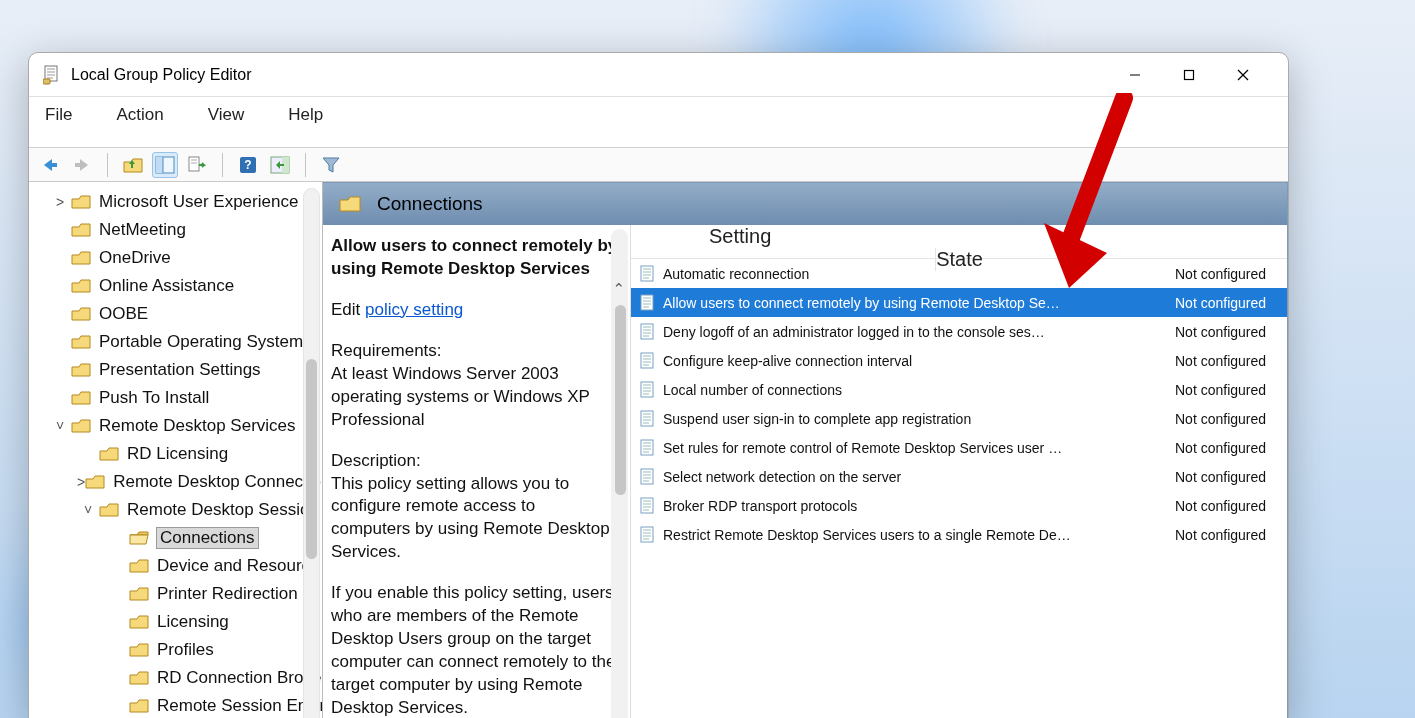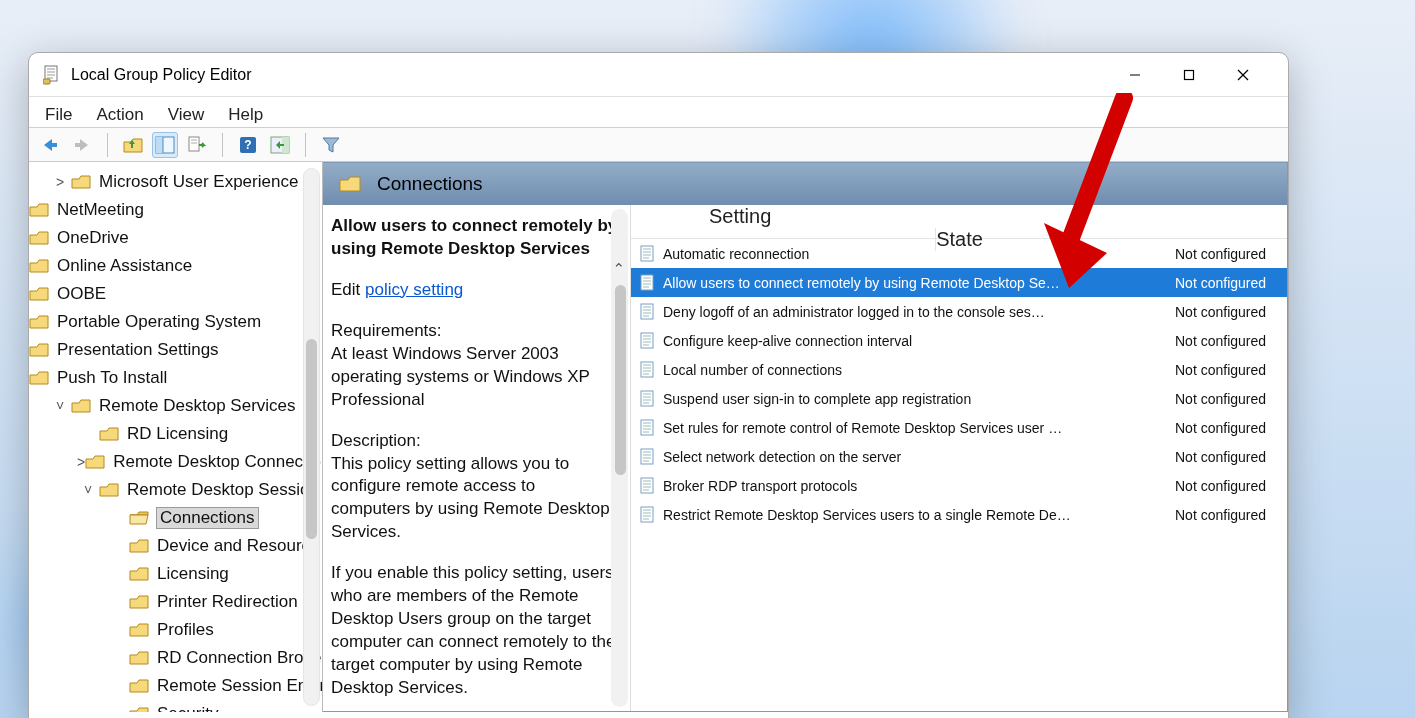--- a/index.html
+++ b/index.html
@@ -9,38 +9,38 @@
   .blurglow2 { position:absolute; left:0px; top:520px; width:200px; height:200px; border-radius:50%; background:radial-gradient(circle,#0a84ff 0%,rgba(10,132,255,0.2) 60%,transparent 70%); filter:blur(30px); opacity:.4; }
 
   .window { position:absolute; left:28px; top:44px; width:1261px; height:670px; background:#fff; border:1px solid #aaa; border-radius:10px 10px 0 0; box-shadow:0 10px 40px rgba(0,0,0,.25); overflow:hidden;margin-top:8px; }
   .titlebar { display:flex; align-items:center; height:44px; padding:0 18px 0 14px; border-bottom:1px solid #e0e0e0; }
   .titlebar .app-icon { width:18px; height:20px; margin-right:10px; }
   .titlebar .title { font-size:16px; color:#000; }
   .titlebar .spacer { flex:1; }
   .win-ctrl { display:flex; gap:0; }
   .win-btn { width:54px; height:44px; display:flex; align-items:center; justify-content:center; cursor:pointer; color:#000;}
 
-  .menubar { display:flex; gap:16px; padding:6px 12px 0 12px; font-size:17px; color:#222; border-bottom:1px solid #d0d0d0; }
+  .menubar { display:flex; gap:36px; padding:6px 12px 20px 12px; font-size:17px; color:#222; border-bottom:1px solid #d0d0d0; }
   .menubar span { padding:2px 4px; cursor:default; }
 
   .toolbar { display:flex; align-items:center; gap:6px; padding:4px 8px; height:34px; border-bottom:1px solid #c9c9c9; background:#fafafa;}
   .toolbar .sep { width:1px; height:24px; background:#c3c3c3; margin:0 6px; }
   .tbtn { width:26px; height:26px; display:flex; align-items:center; justify-content:center; border:1px solid transparent; border-radius:3px; cursor:pointer;}
   .tbtn.active { border:1px solid #9ac3e8; background:#d9eafb; }
 
   .body { display:flex; height:calc(100% - 44px - 40px - 34px); }
   
   .tree-pane { width:294px; border-right:1px solid #bbb; overflow:hidden; position:relative; padding:6px 0 0 0;}
   .tree-sb { position:absolute; right:2px; top:6px; bottom:6px; width:17px; background:#f1f1f1; border:1px solid #e4e4e4; border-radius:10px;}
   .tree-thumb { position:absolute; left:2px; width:11px; top:170px; height:200px; background:#c6c6c6; border-radius:6px;}
   .node { display:flex; align-items:center; height:28px; font-size:17px; color:#111; white-space:nowrap; cursor:default;}
   .node .chev { width:22px; text-align:center; color:#555; font-size:14px;}
   .node .folder { width:20px; height:16px; margin-right:8px; flex:0 0 auto;}
   .node.selected .label { background:#d9d9d9; outline:1px solid #9a9a9a; padding:0 3px;}
-  .indent-1 { }
+  .indent-1 { padding-left:42px; }
   .indent-2 { padding-left:70px; }
   .indent-3 { padding-left:100px; }
   .has-chev.indent-1 { padding-left:20px; }
   .has-chev.indent-2 { padding-left:48px; }
 
   
   .right-pane { flex:1; display:flex; flex-direction:column; border:1px solid #7d9bb8; border-left:none;}
   .folder-header { height:42px; background:linear-gradient(180deg,#93adc8,#6f8daf); display:flex; align-items:center; padding:0 16px; color:#fff; font-size:19px;}
   .folder-header .folder-ic { width:22px; height:18px; margin-right:16px;}
   .folder-header-text { color:#000; }
@@ -260,27 +260,27 @@
             <div class="node indent-3">
               <svg class="folder" viewBox="0 0 20 16">
                 <path d="M1 5h7l2-3h9v12H1z" fill="#f6d97b" stroke="#b58a1e"></path>
               </svg>
               <span class="label">Device and Resource</span>
             </div>
             <div class="node indent-3">
               <svg class="folder" viewBox="0 0 20 16">
                 <path d="M1 5h7l2-3h9v12H1z" fill="#f6d97b" stroke="#b58a1e"></path>
               </svg>
+              <span class="label">Printer Redirection</span>
+            </div>
+            <div class="node indent-3">
+              <svg class="folder" viewBox="0 0 20 16">
+                <path d="M1 5h7l2-3h9v12H1z" fill="#f6d97b" stroke="#b58a1e"></path>
+              </svg>
               <span class="label">Licensing</span>
-            </div>
-            <div class="node indent-3">
-              <svg class="folder" viewBox="0 0 20 16">
-                <path d="M1 5h7l2-3h9v12H1z" fill="#f6d97b" stroke="#b58a1e"></path>
-              </svg>
-              <span class="label">Printer Redirection</span>
             </div>
             <div class="node indent-3">
               <svg class="folder" viewBox="0 0 20 16">
                 <path d="M1 5h7l2-3h9v12H1z" fill="#f6d97b" stroke="#b58a1e"></path>
               </svg>
               <span class="label">Profiles</span>
             </div>
             <div class="node indent-3">
               <svg class="folder" viewBox="0 0 20 16">
                 <path d="M1 5h7l2-3h9v12H1z" fill="#f6d97b" stroke="#b58a1e"></path>

